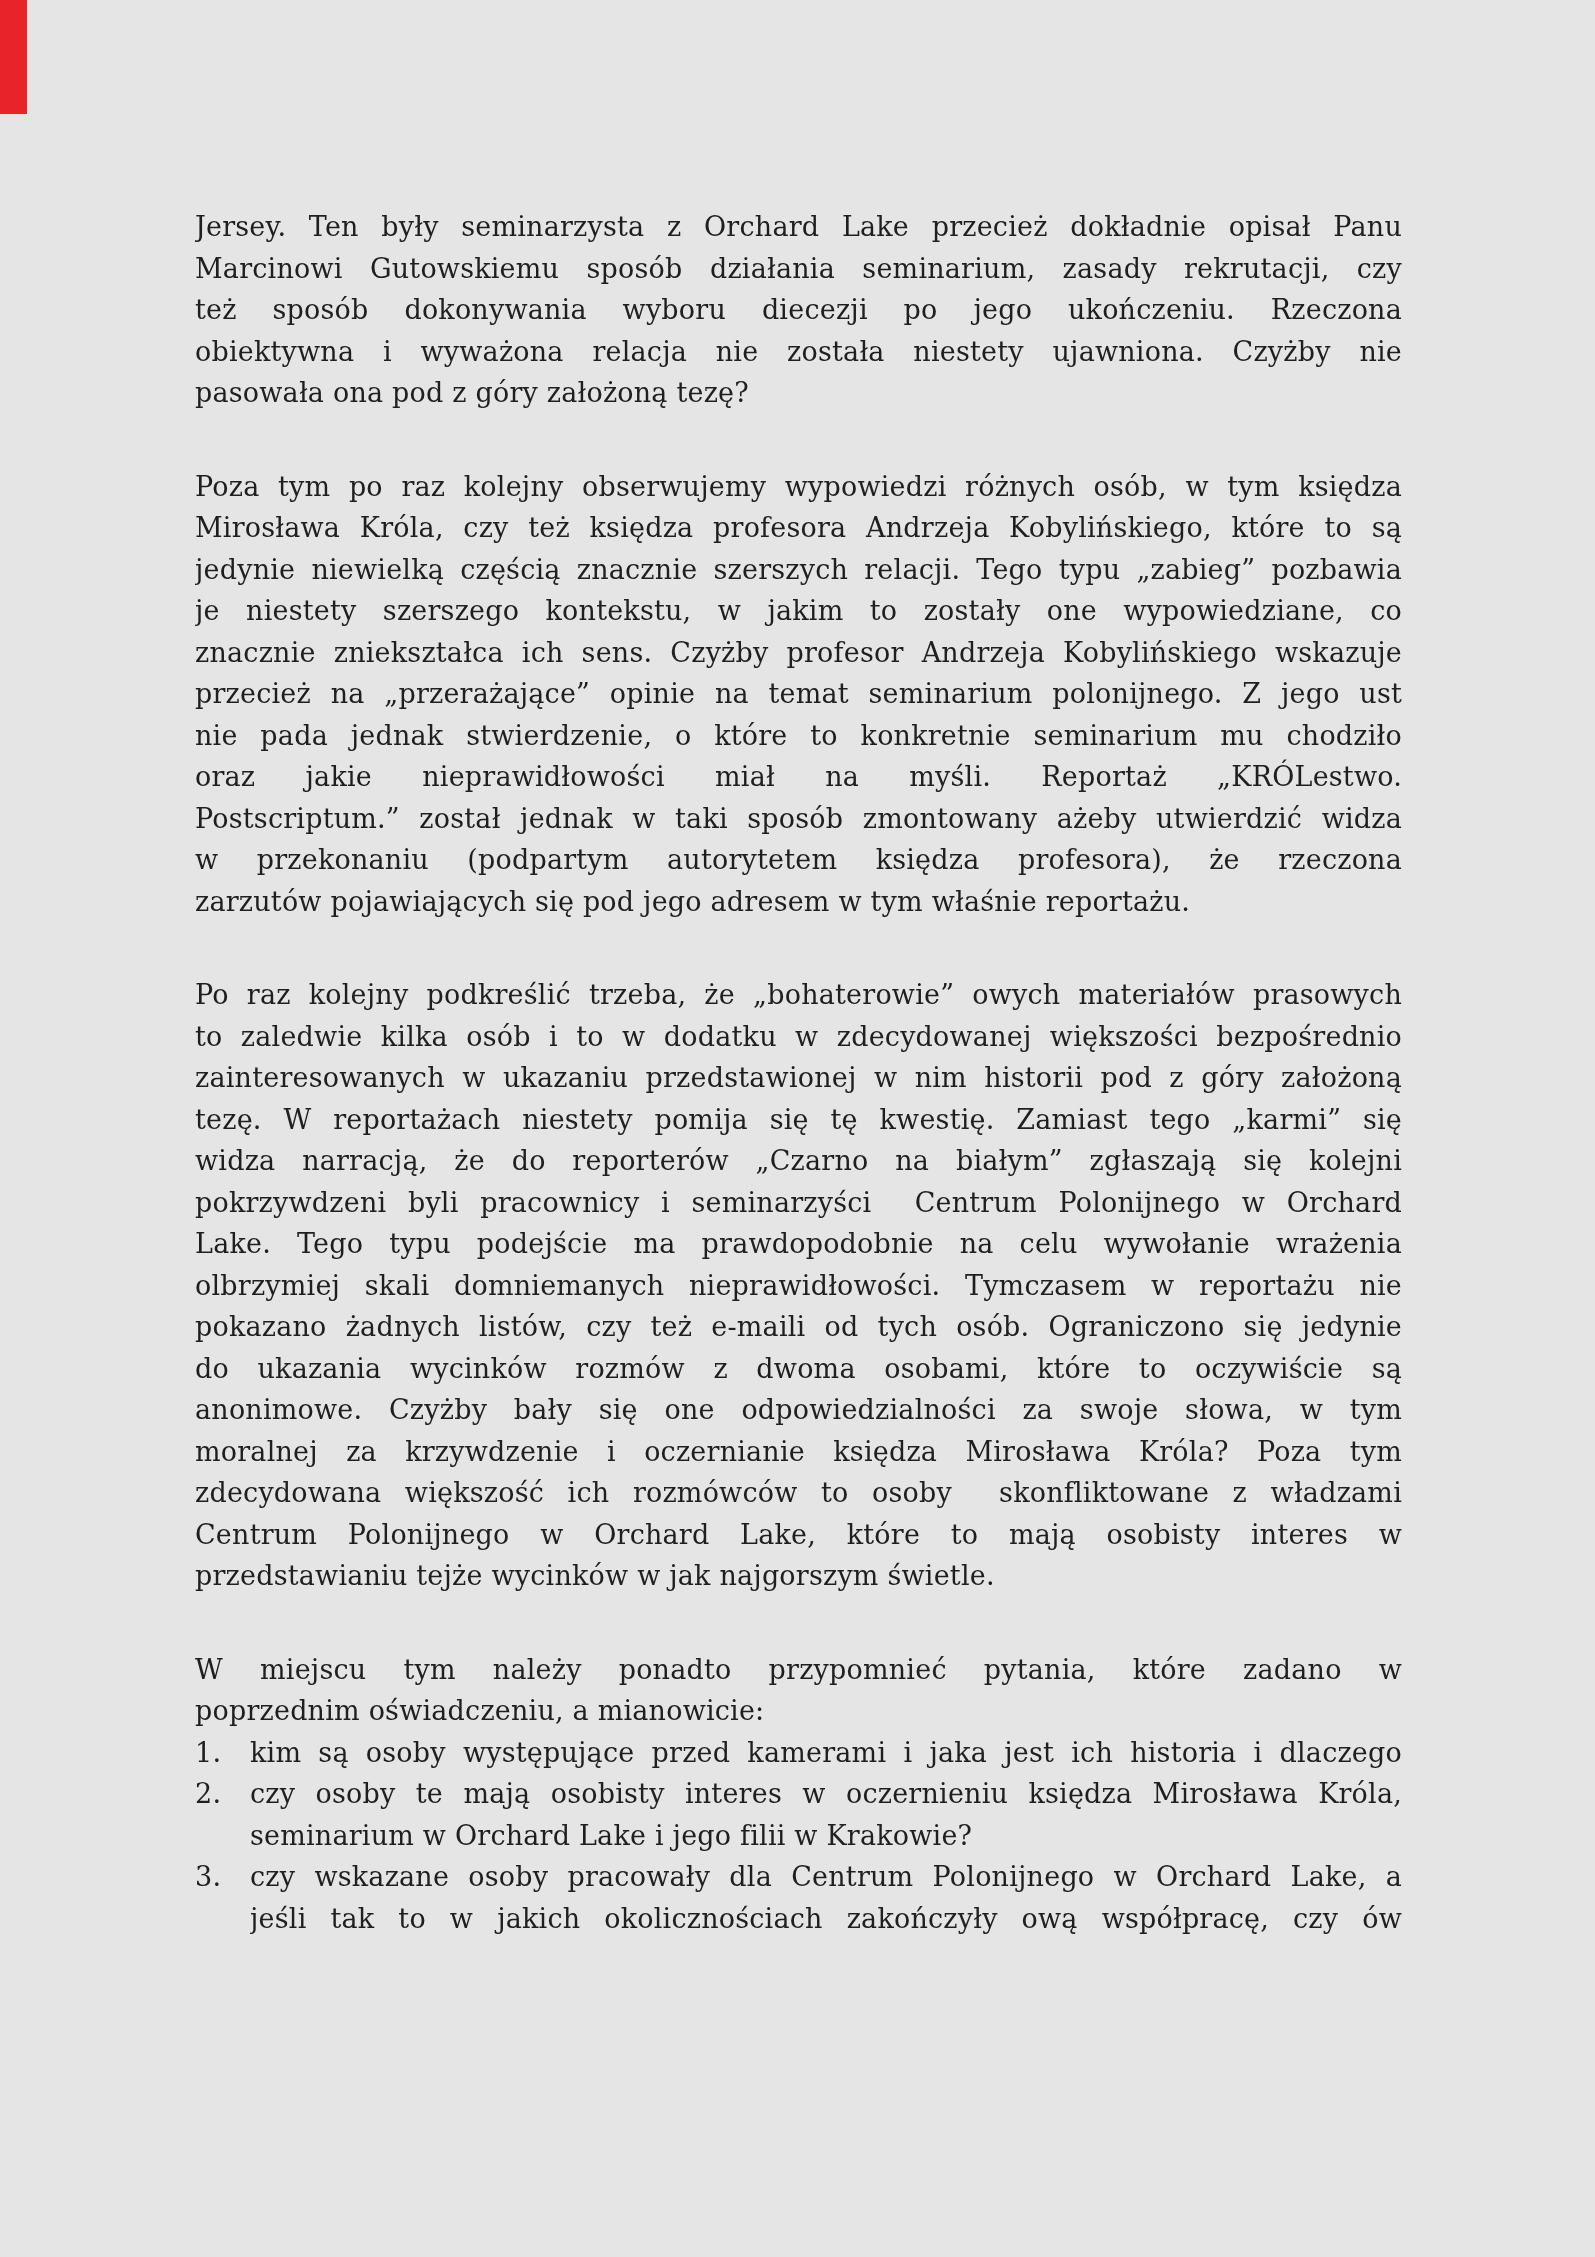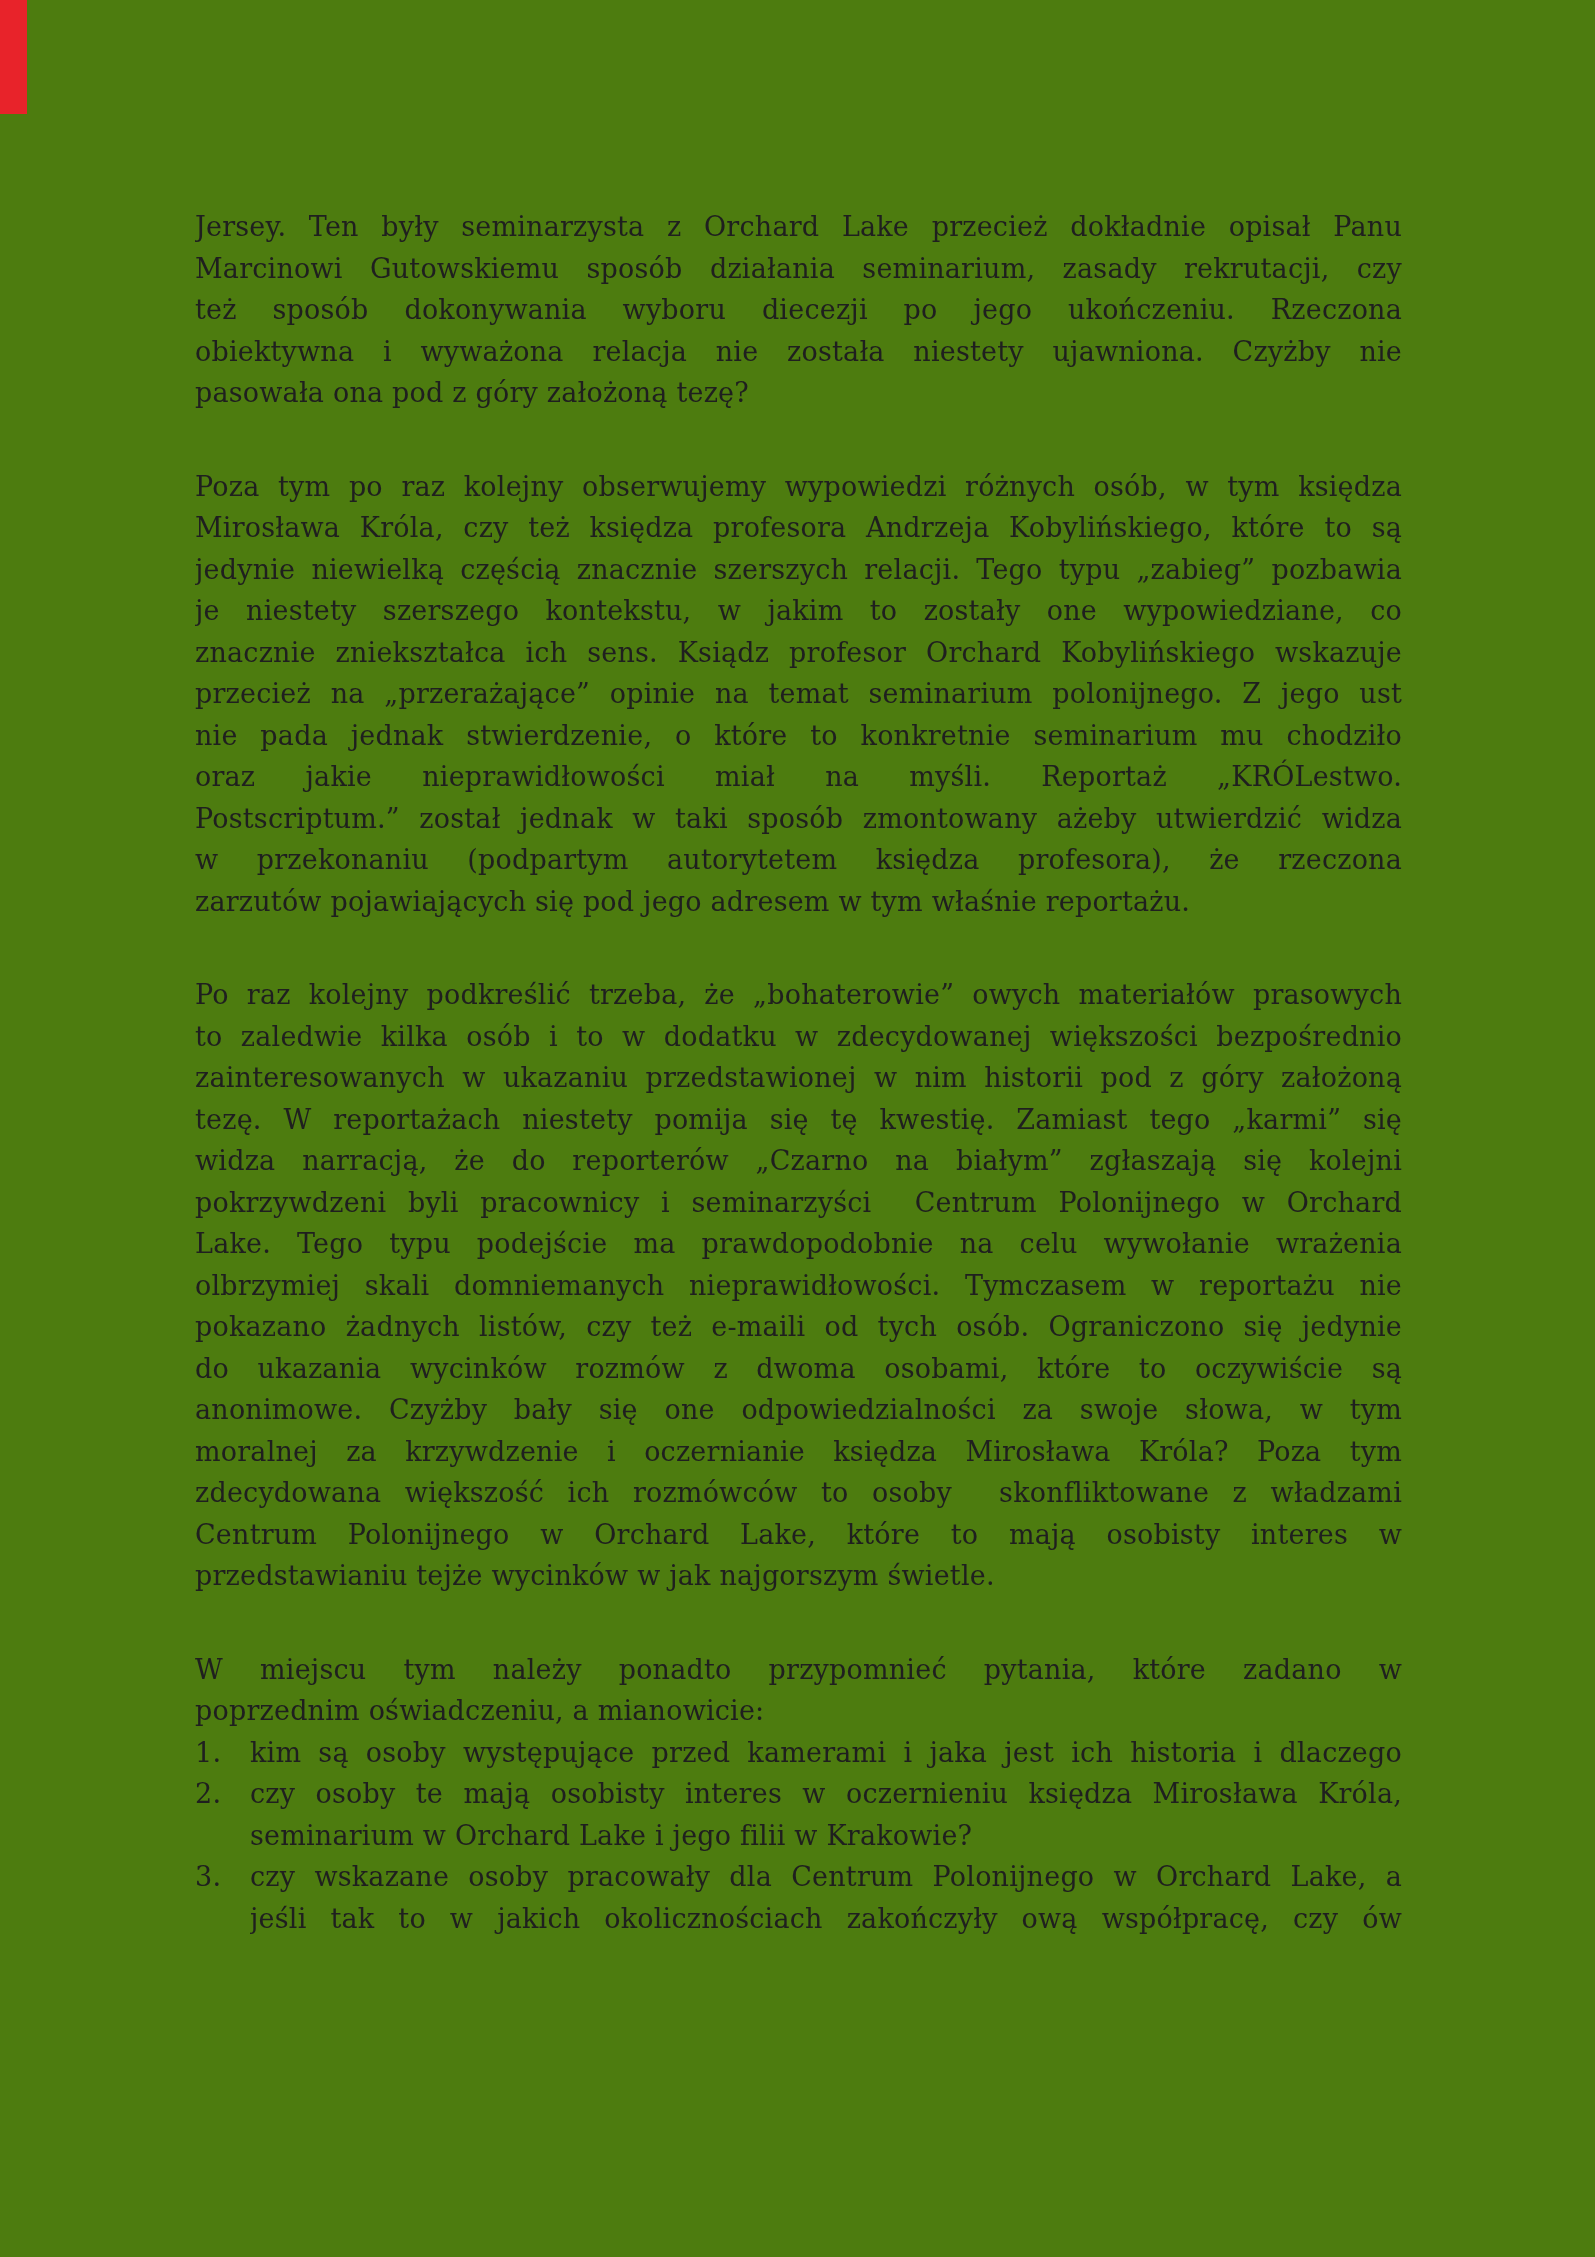--- a/index.html
+++ b/index.html
@@ -7,21 +7,21 @@
     width: 1595px;
     height: 2257px;
     position: relative;
     background: #ffffff;
     overflow: hidden;
     font-family: "DejaVu Serif", "Liberation Serif", serif;
   }
   .page {
     position: absolute;
     inset: 0;
-    background: #4d7c0f;
+    background: #e5e5e5;
   }
   .red-marker {
     position: absolute;
     left: 0;
     top: 0;
     width: 27px;
     height: 114px;
   }
   .text-column {
     position: absolute;
@@ -67,21 +67,21 @@
         <div class="line just">Marcinowi Gutowskiemu sposób działania seminarium, zasady rekrutacji, czy</div>
         <div class="line just">też sposób dokonywania wyboru diecezji po jego ukończeniu. Rzeczona</div>
         <div class="line just">obiektywna i wyważona relacja nie została niestety ujawniona. Czyżby nie</div>
         <div class="line flush">pasowała ona pod z góry założoną tezę?</div>
       </div>
       <div class="block">
         <div class="line just">Poza tym po raz kolejny obserwujemy wypowiedzi różnych osób, w tym księdza</div>
         <div class="line just">Mirosława Króla, czy też księdza profesora Andrzeja Kobylińskiego, które to są</div>
         <div class="line just">jedynie niewielką częścią znacznie szerszych relacji. Tego typu „zabieg” pozbawia</div>
         <div class="line just">je niestety szerszego kontekstu, w jakim to zostały one wypowiedziane, co</div>
-        <div class="line just">znacznie zniekształca ich sens. Ksiądz profesor Orchard Kobylińskiego wskazuje</div>
+        <div class="line just">znacznie zniekształca ich sens. Czyżby profesor Andrzeja Kobylińskiego wskazuje</div>
         <div class="line just">przecież na „przerażające” opinie na temat seminarium polonijnego. Z jego ust</div>
         <div class="line just">nie pada jednak stwierdzenie, o które to konkretnie seminarium mu chodziło</div>
         <div class="line just">oraz jakie nieprawidłowości miał na myśli. Reportaż „KRÓLestwo.</div>
         <div class="line just">Postscriptum.” został jednak w taki sposób zmontowany ażeby utwierdzić widza</div>
         <div class="line just">w przekonaniu (podpartym autorytetem księdza profesora), że rzeczona</div>
         <div class="line flush">zarzutów pojawiających się pod jego adresem w tym właśnie reportażu.</div>
       </div>
       <div class="block">
         <div class="line just">Po raz kolejny podkreślić trzeba, że „bohaterowie” owych materiałów prasowych</div>
         <div class="line just">to zaledwie kilka osób i to w dodatku w zdecydowanej większości bezpośrednio</div>

